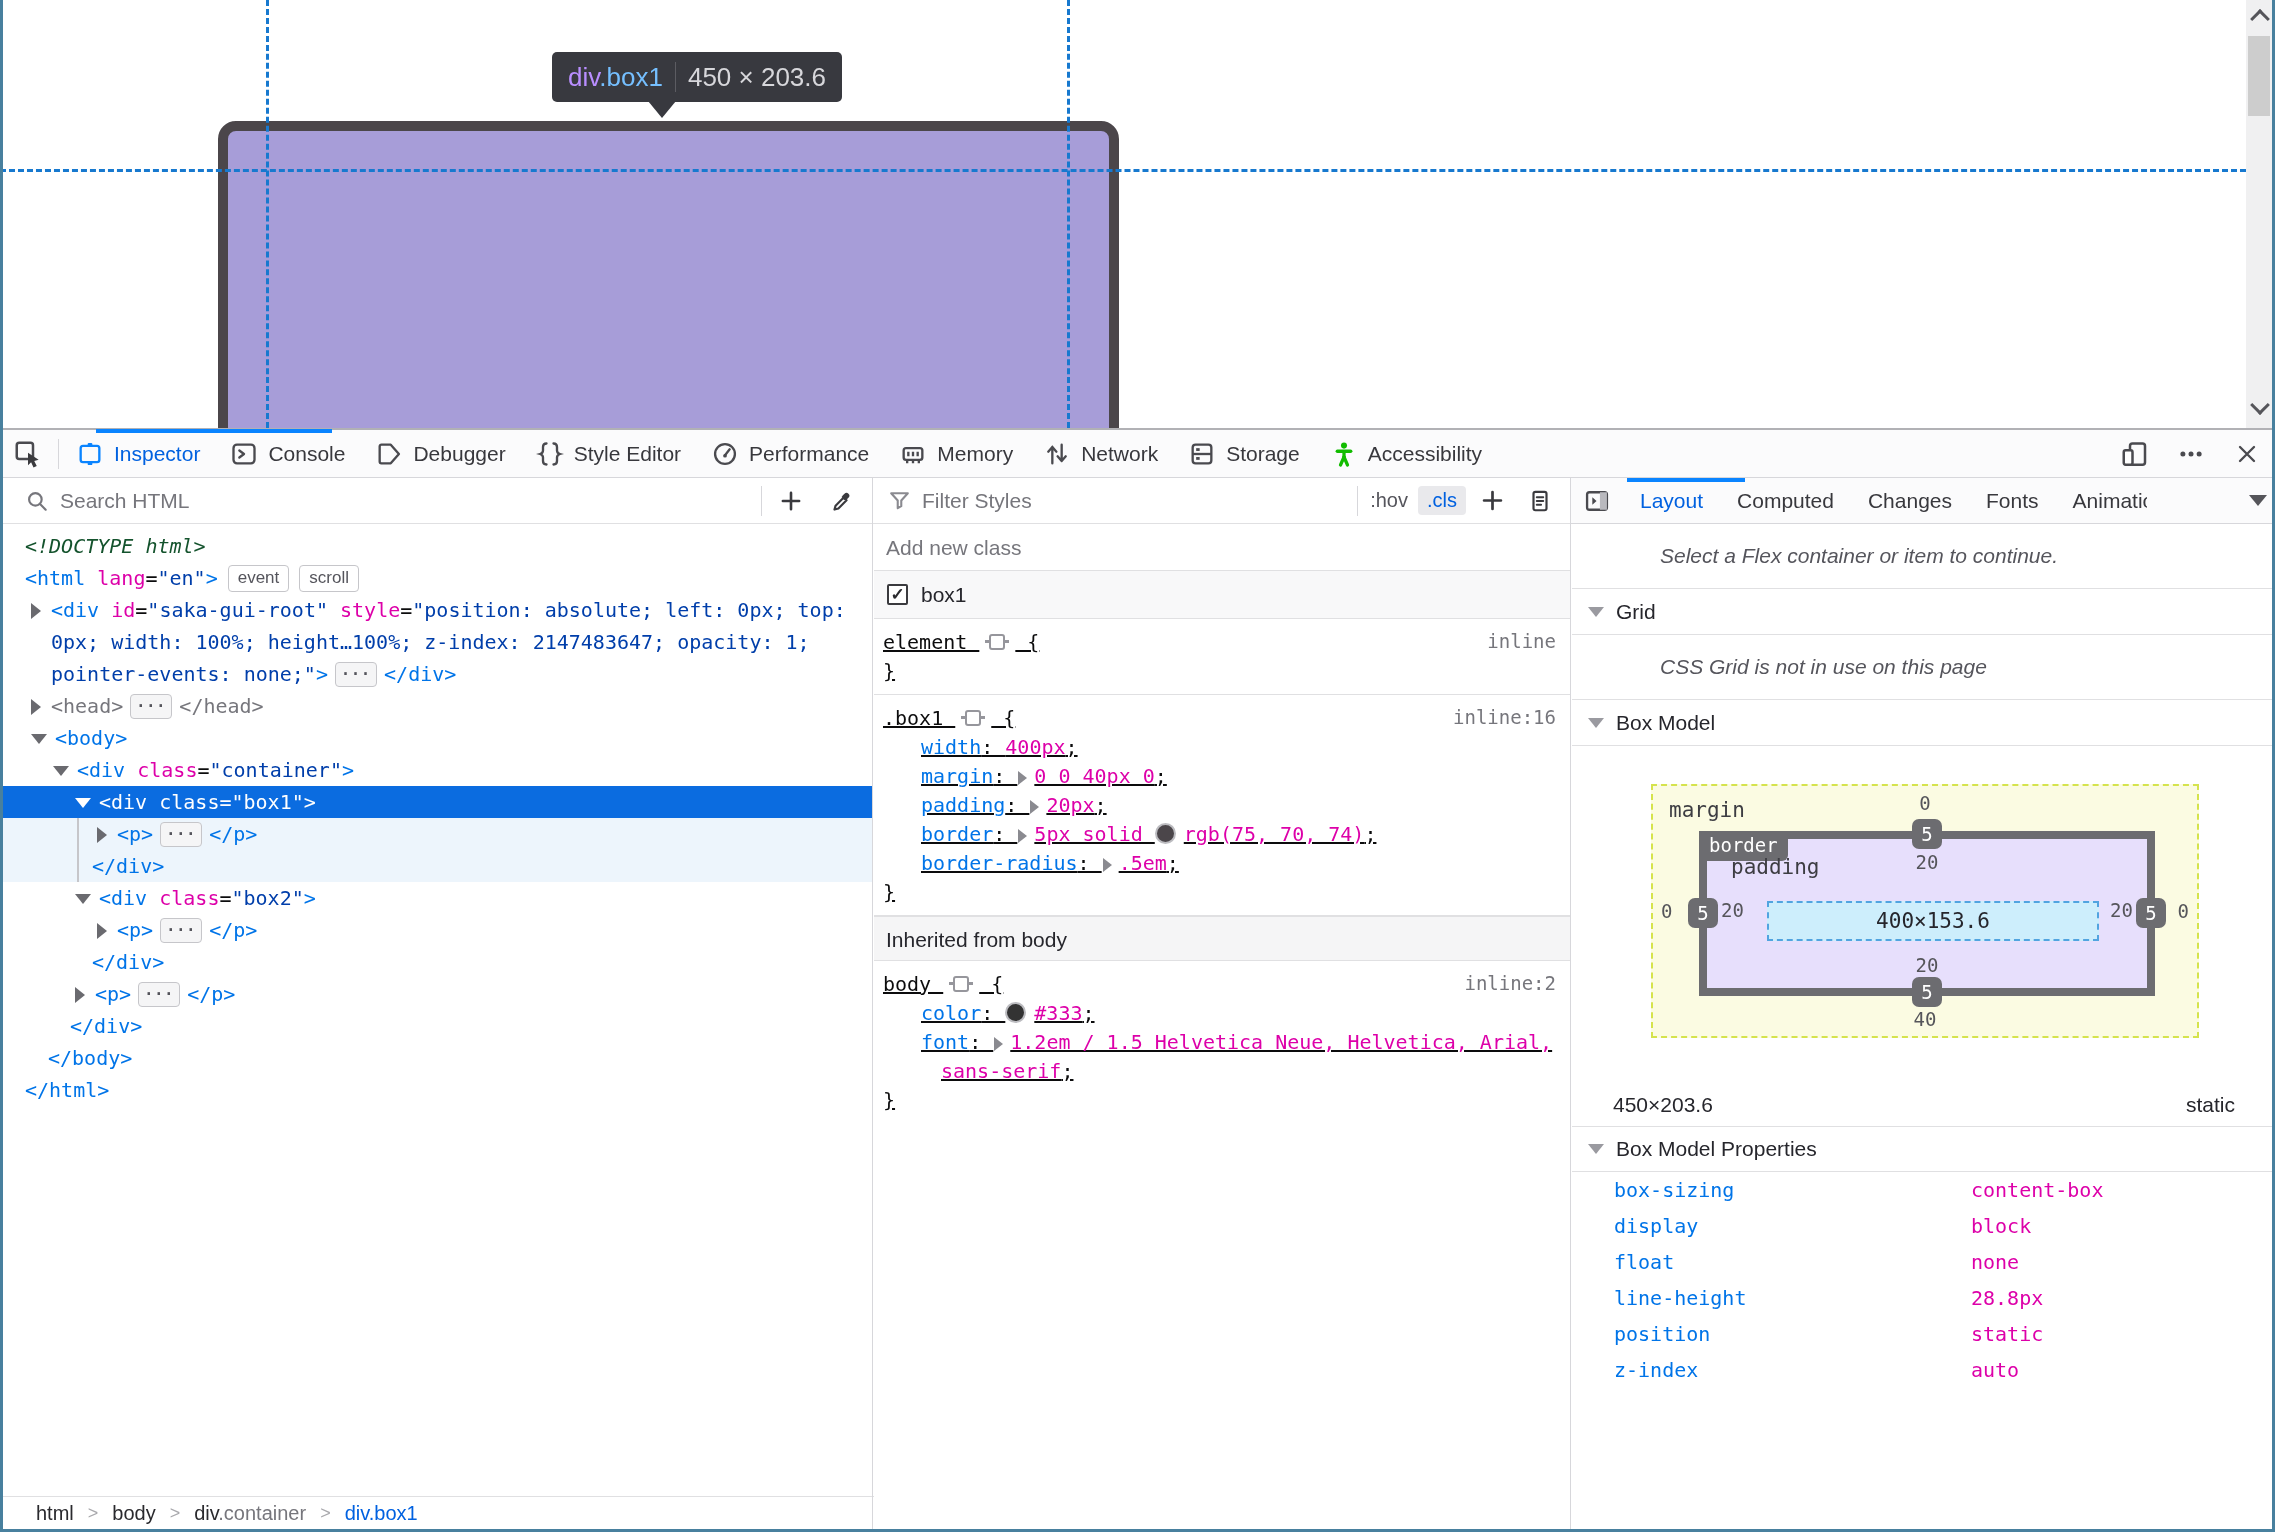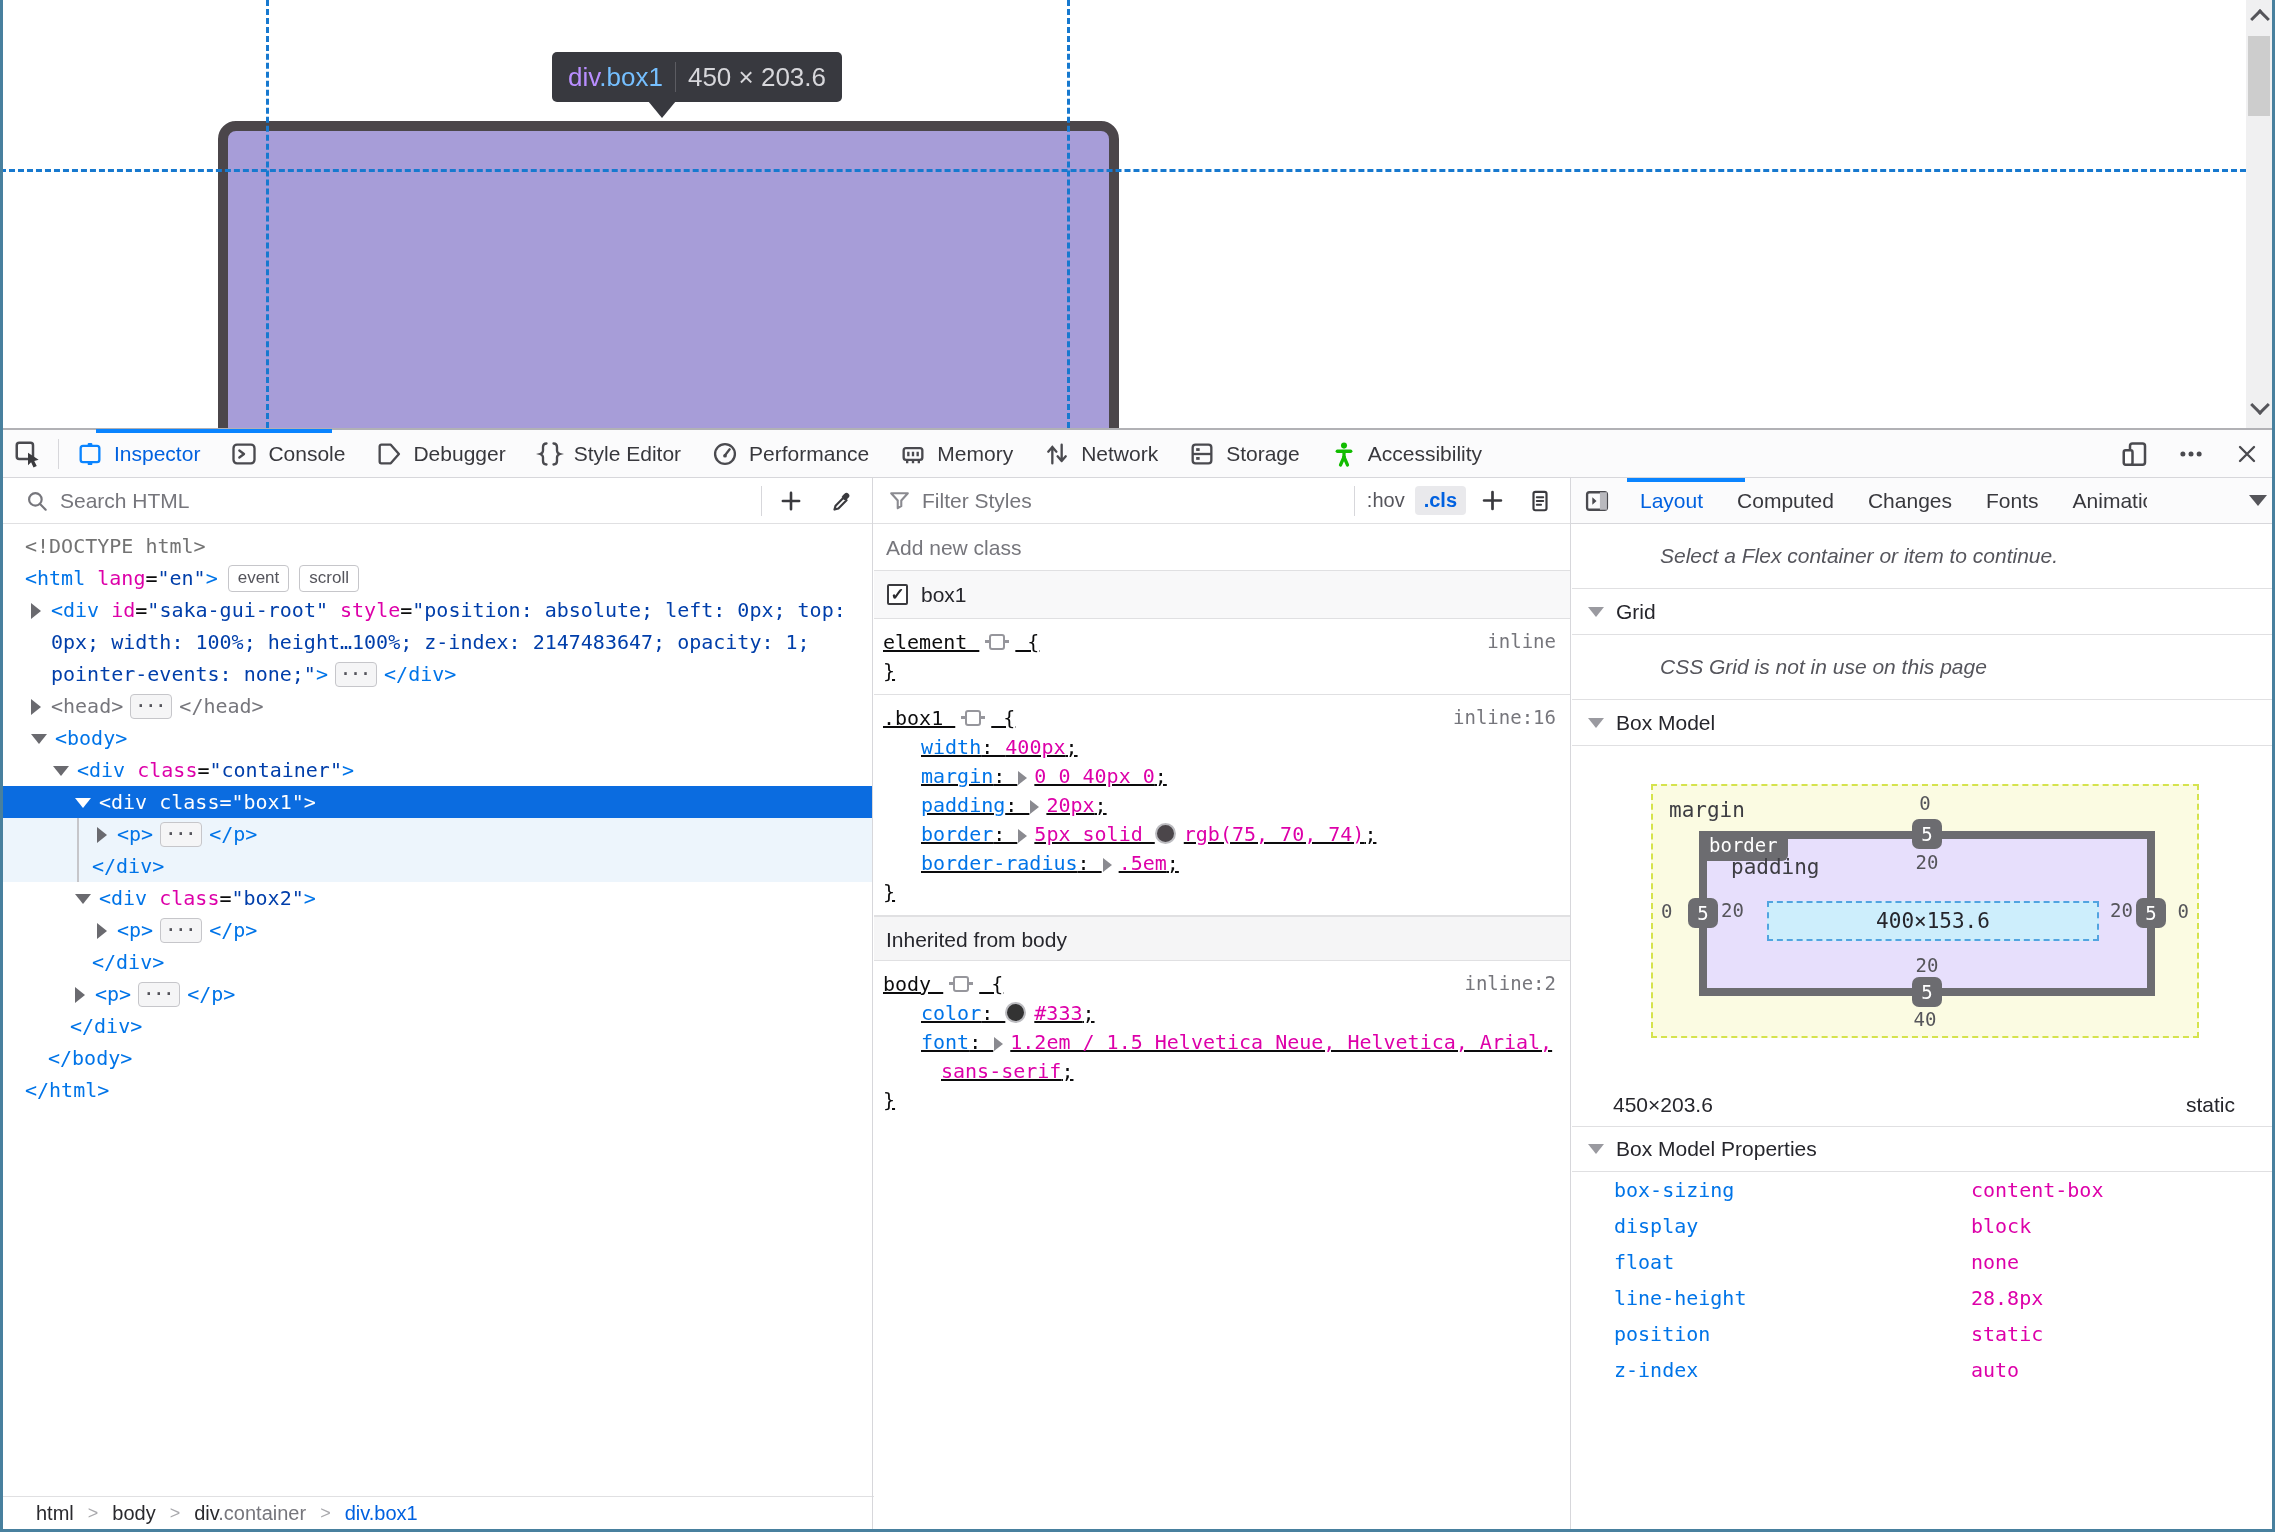--- a/index.html
+++ b/index.html
@@ -41,36 +41,36 @@
   svg.ic{display:block;}
   
   .toolrow{position:absolute;top:478px;height:46px;box-sizing:border-box;background:#fff;
     border-bottom:1px solid #e0e0e2;display:flex;align-items:center;}
   #search-bar{left:0;width:872px;padding-left:24px;gap:10px;}
   #filter-bar{left:873px;width:697px;padding-left:14px;gap:10px;}
   #sbtabs{left:1571px;width:704px;background:#fbfbfc;border-bottom:1px solid #d7d7db;overflow:hidden;}
   .placeholder{color:#76767c;font-size:21px;}
   #search-bar .right,#filter-bar .right{margin-left:auto;display:flex;align-items:center;gap:4px;padding-right:8px;}
   .hovtxt{font-size:20px;color:#55555c;padding:3px 6px;}
-  .clschip{font-size:20px;color:#0061e0;background:#e9e9ec;border-radius:4px;padding:3px 9px;font-weight:bold;}
+  .clschip{font-size:20px;color:#0061e0;background:#e9e9ec;border-radius:4px;padding:3px 9px;}
   #layout-accent{position:absolute;left:1627px;top:478px;width:118px;height:4px;background:#0a84ff;z-index:3;}
   .sbtab{font-size:21px;color:#38383d;padding:0 17px;white-space:nowrap;}
   .sbtab.active{color:#0061e0;}
   .sbtab.clip{width:74px;overflow:hidden;padding-right:0;}
   .dd-arrow{width:0;height:0;border-left:9px solid transparent;border-right:9px solid transparent;
     border-top:11px solid #55555a;margin:0 8px 0 2px;flex:none;}
   
   .pdiv{position:absolute;top:478px;width:1px;height:1051px;background:#d7d7db;z-index:2;}
   
   #markup{position:absolute;left:0;top:524px;width:872px;height:972px;background:#fff;overflow:hidden;
     font-family:"DejaVu Sans Mono",monospace;font-size:20px;color:#0c0c0d;}
   .m-row{height:32px;line-height:32px;white-space:pre;}
   .m-rows{padding-top:6px;}
   .tk-tag{color:#0074e8}.tk-attr{color:#dd00a9}.tk-val{color:#003eaa}.tk-p{color:#0c0c0d}
-  .tk-dim{color:#76767c}.tk-doctype{color:#737373;}
+  .tk-dim{color:#76767c}.tk-doctype{color:#14532d;font-style:italic}
   .tk-name{color:#0074e8}.tk-pv{color:#dd00a9}
   .tk-twd{display:inline-block;width:0;height:0;border-left:8px solid transparent;border-right:8px solid transparent;
     border-top:10px solid #6a6a6f;margin-right:8px;vertical-align:1px;}
   .tk-twr{display:inline-block;width:0;height:0;border-top:8px solid transparent;border-bottom:8px solid transparent;
     border-left:10px solid #6a6a6f;margin-right:10px;vertical-align:-2px;}
   .tk-badge{display:inline-block;font-family:"Liberation Sans",sans-serif;font-size:17px;line-height:1.15;
     color:#55555c;border:1px solid #c6c6ca;border-radius:4px;padding:2px 9px 3px;margin-left:10px;vertical-align:2px;background:#fff;}
   .tk-chip{display:inline-block;font-size:15px;font-weight:bold;line-height:1;color:#55555c;border:1px solid #c6c6ca;
     border-radius:4px;padding:4px 5px;margin:0 7px;vertical-align:2px;background:#f5f5f6;letter-spacing:1px;}
   .in0{padding-left:25px}.inwrap{padding-left:51px}.inh{padding-left:31px}.inC{padding-left:53px}

